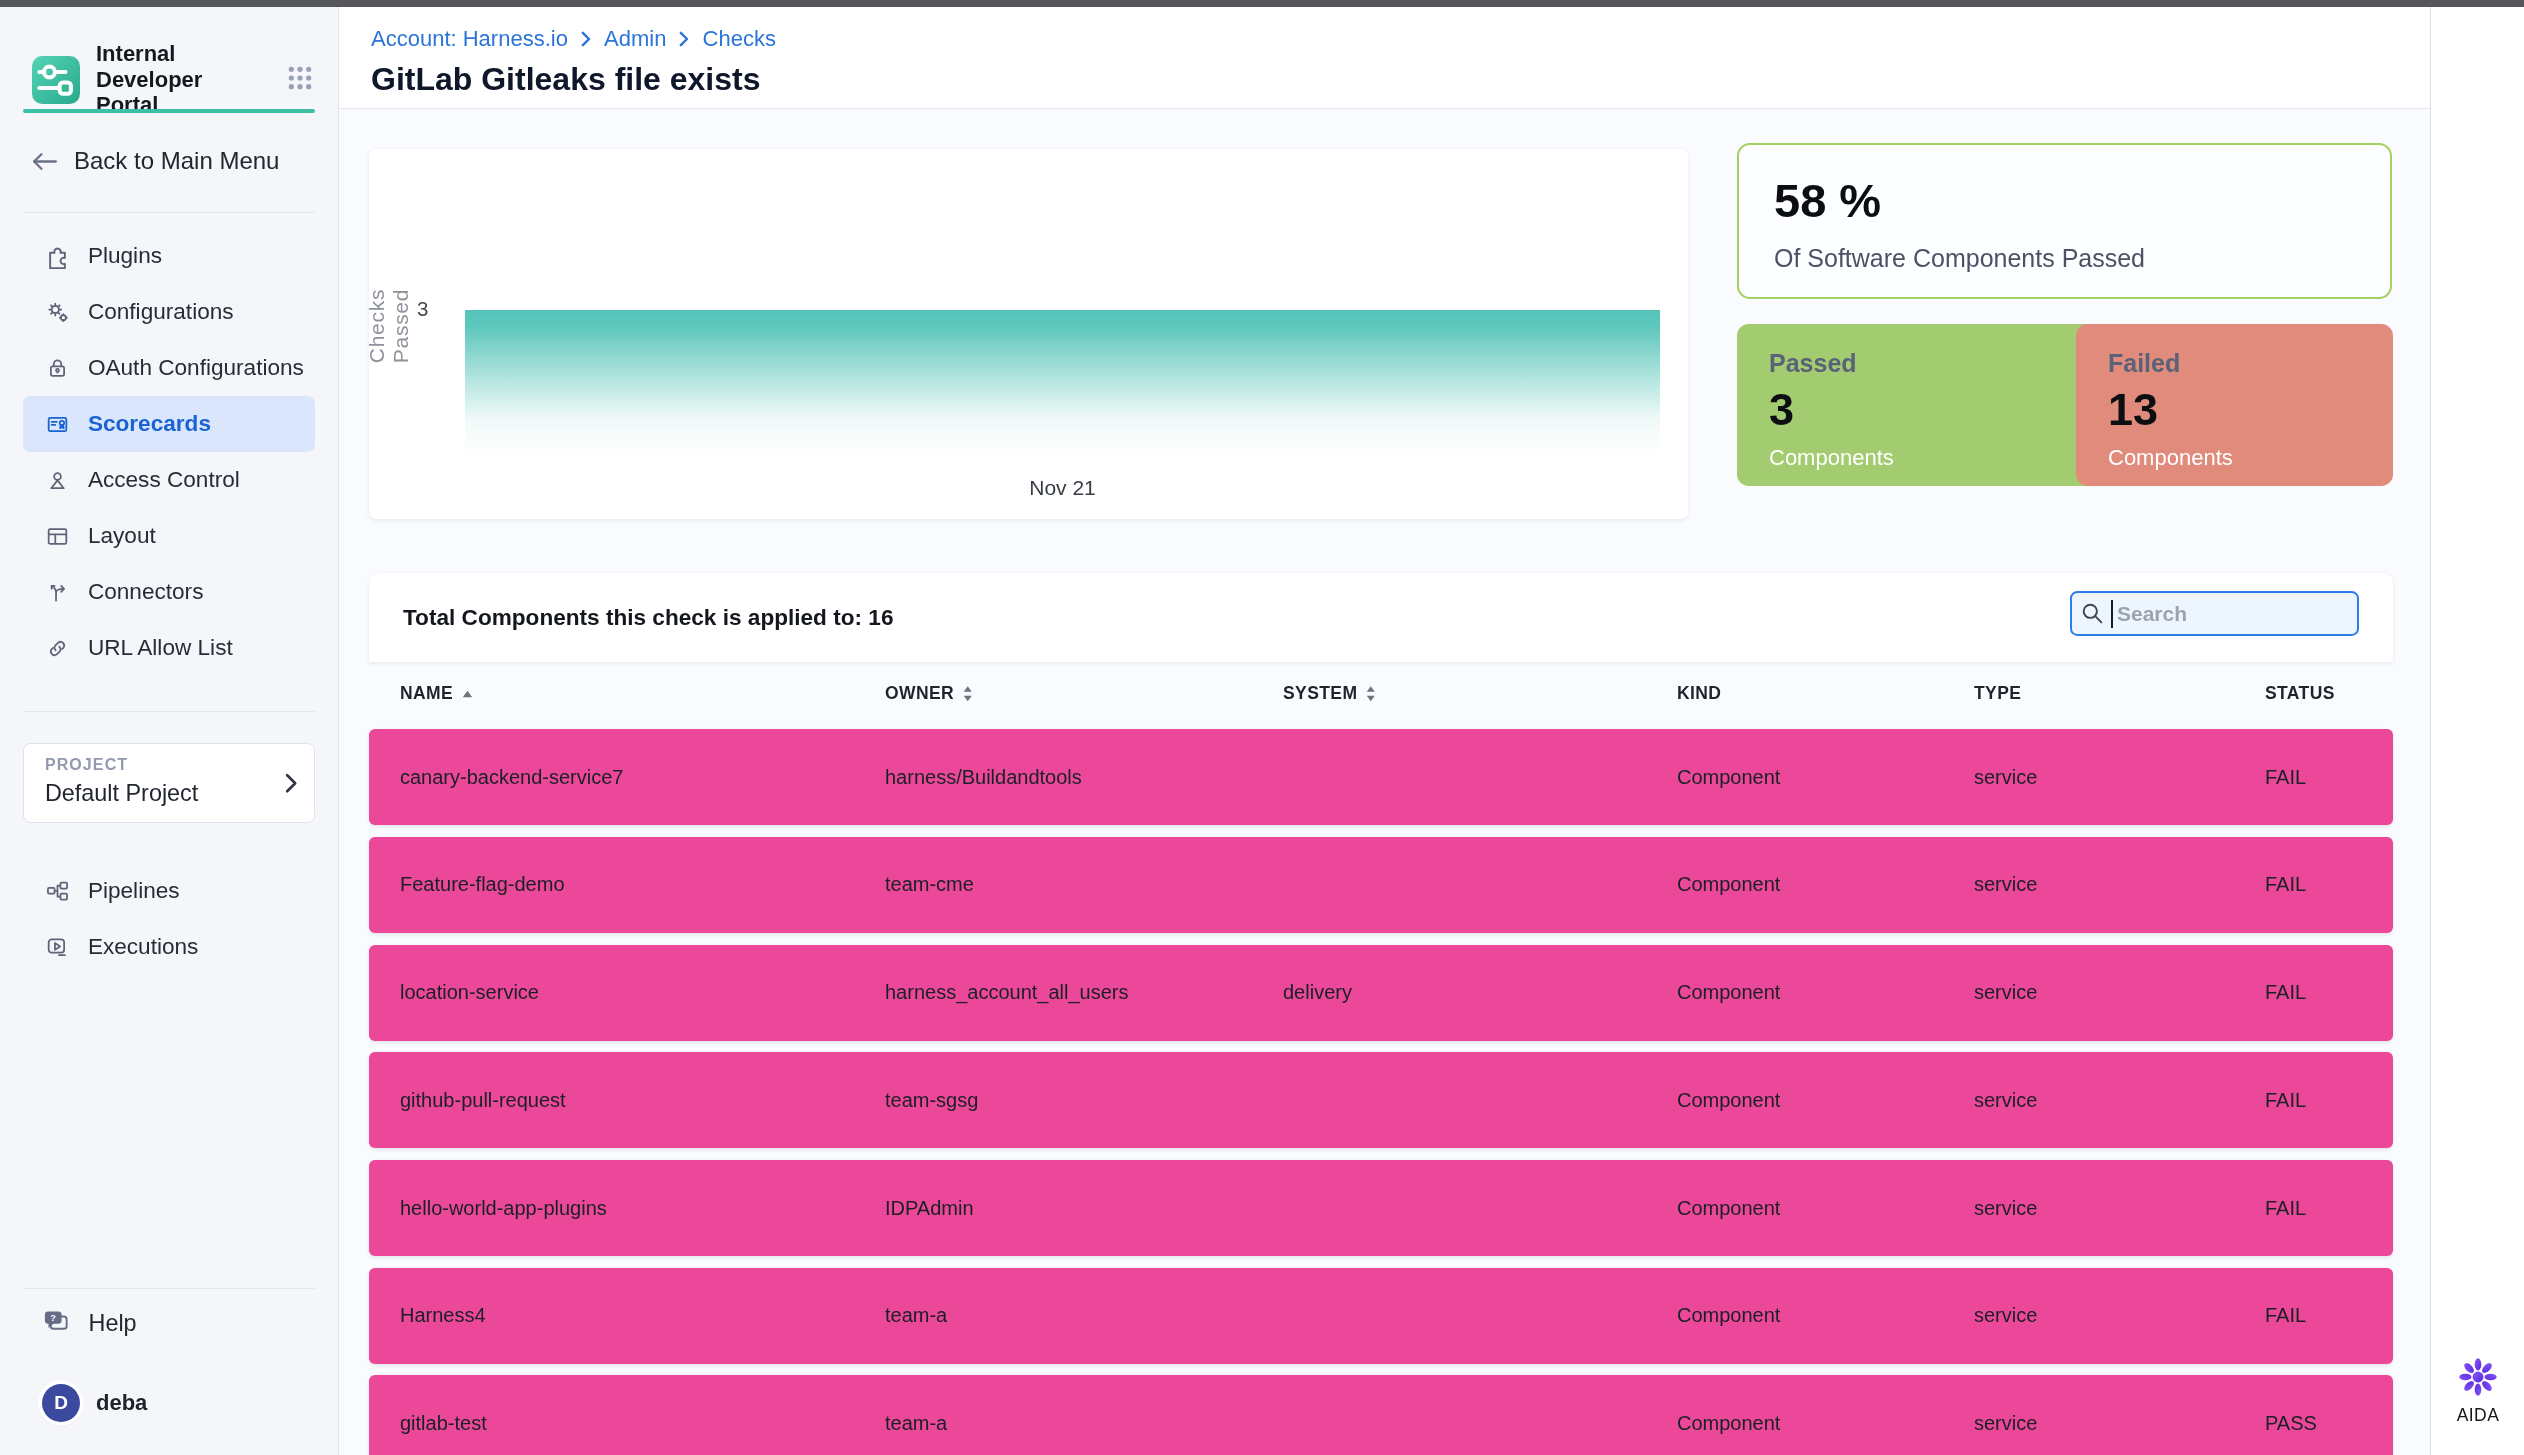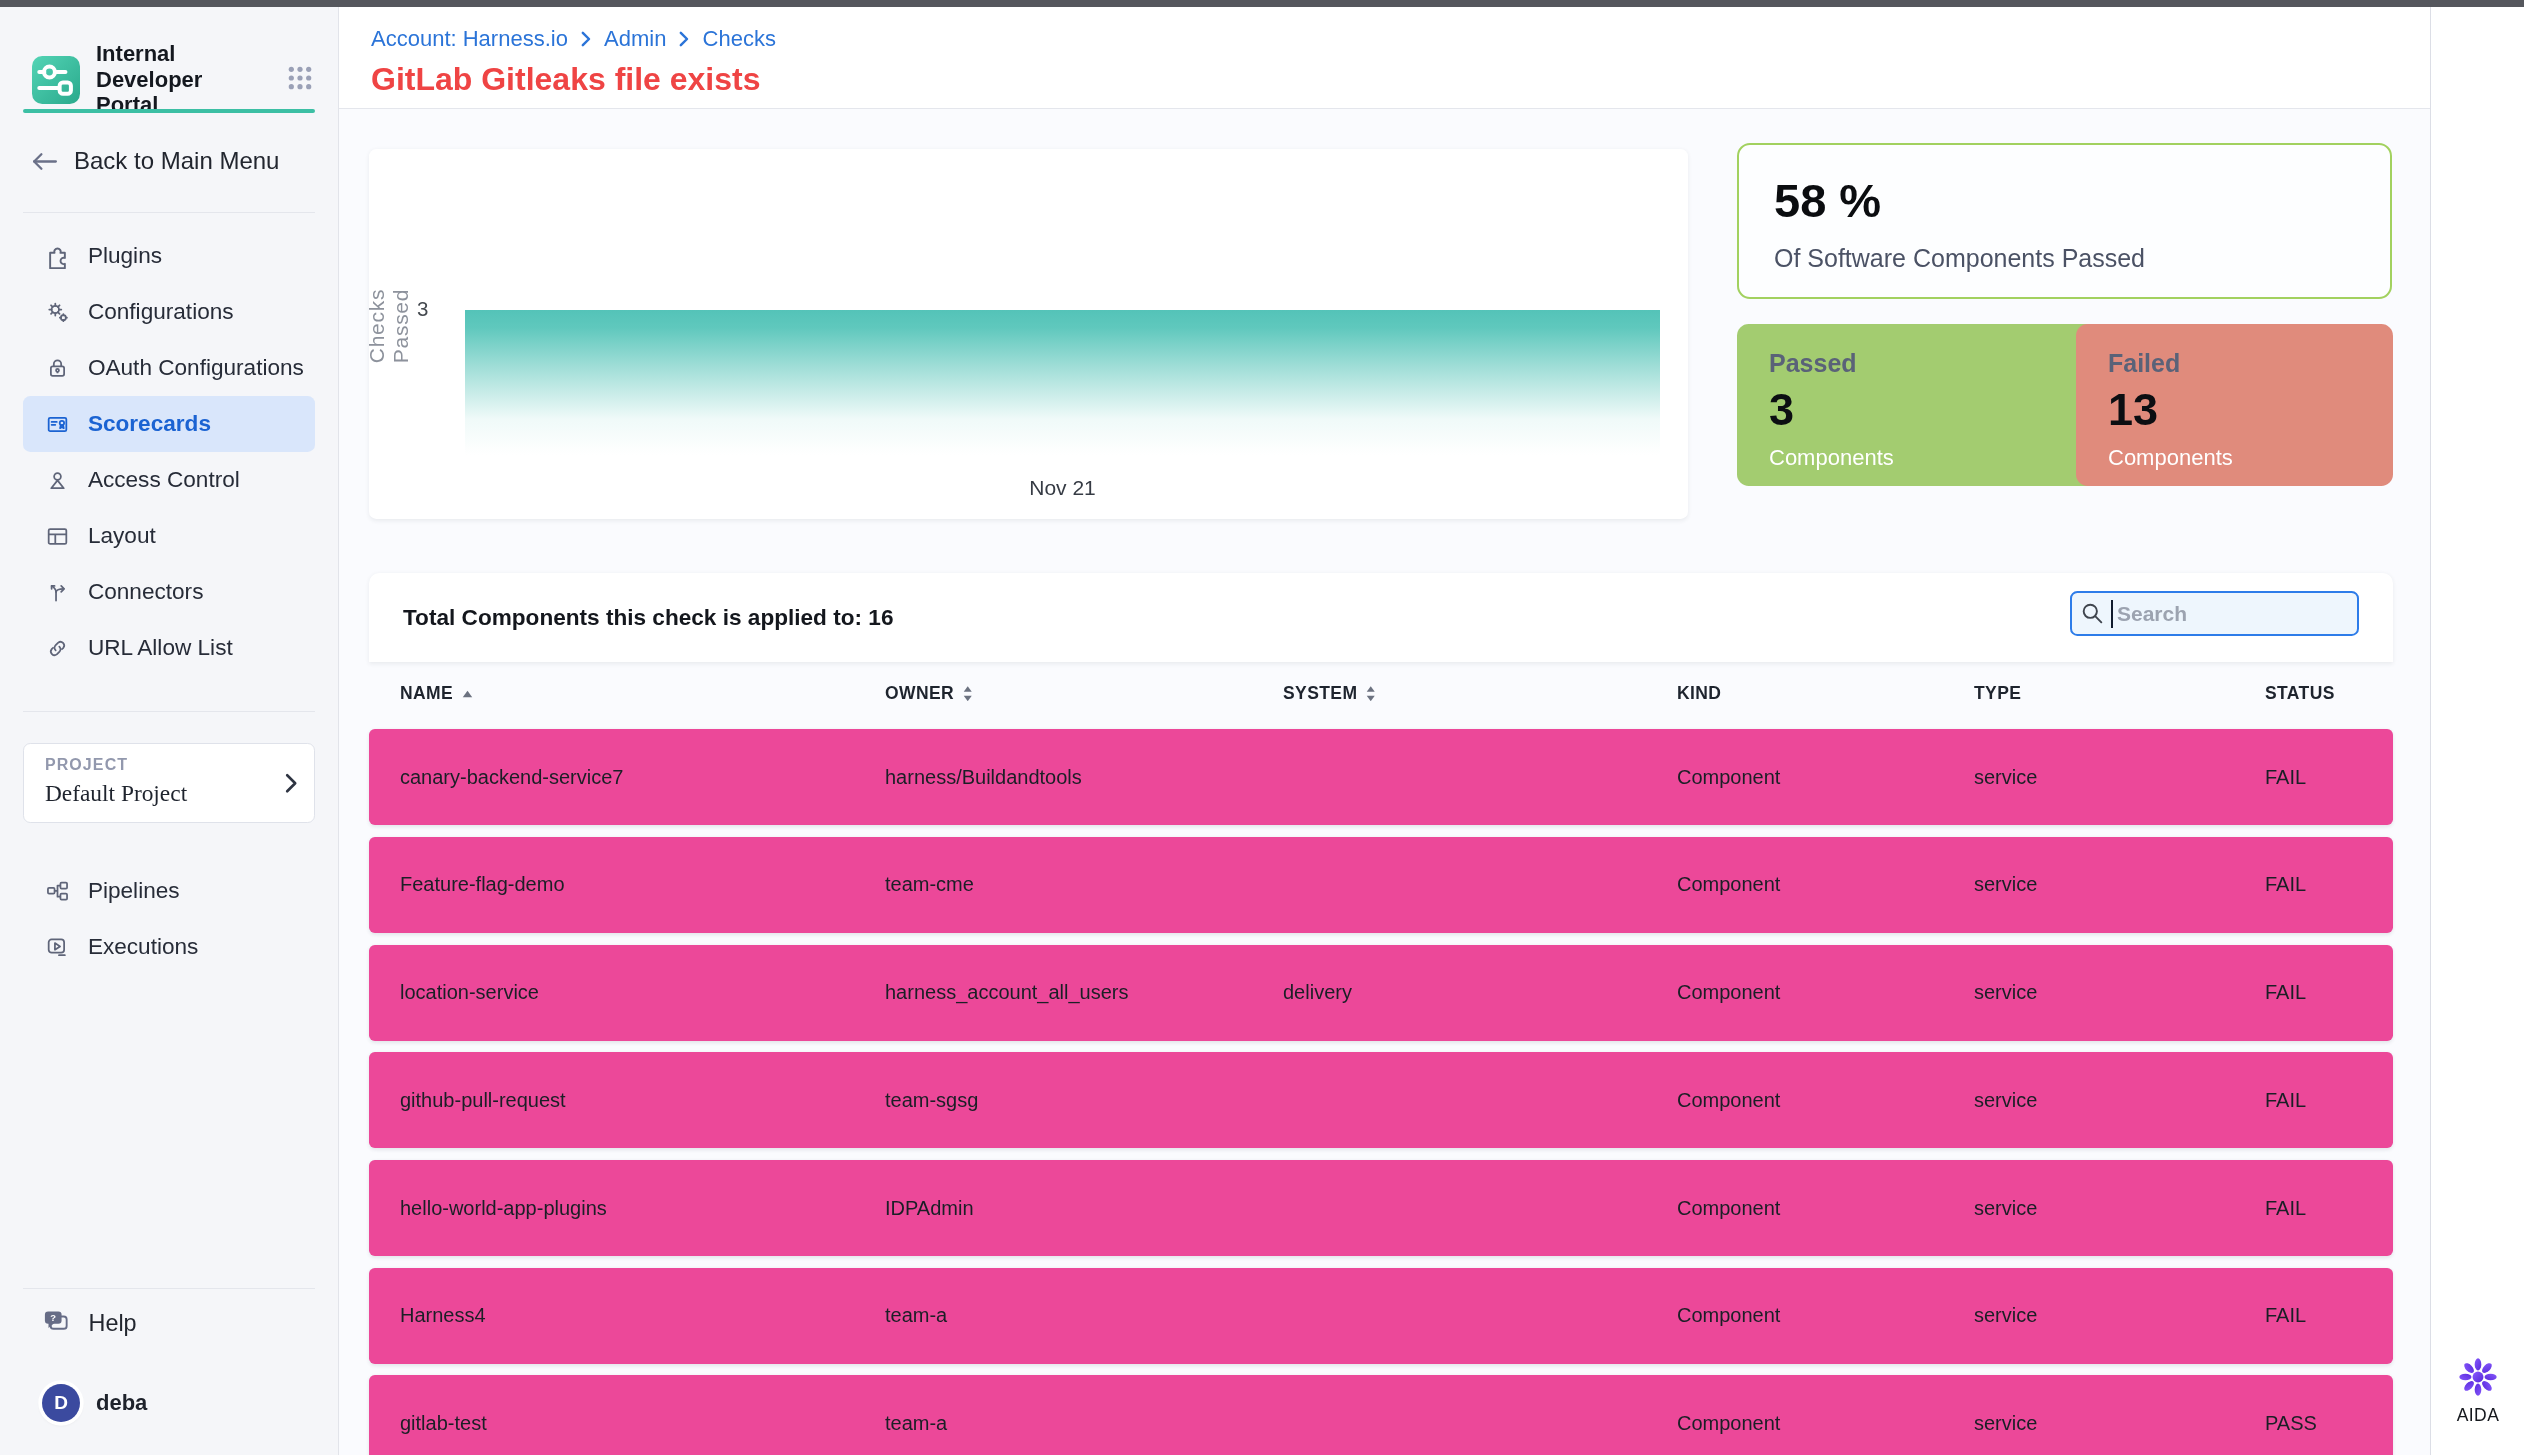--- a/index.html
+++ b/index.html
@@ -26,37 +26,37 @@
   .nav-item { height:56px; margin:0 23.4px; border-radius:7.3px; display:flex; align-items:center;
               padding-left:22px; gap:17.5px; font-size:22.6px; color:#272c38; cursor:pointer; }
   .nav-item .ic { width:25px; height:25px; flex:none; display:flex; }
   .nav-item svg { stroke:#5f6579; }
   .nav-item.active { background:#d9e6fb; color:#1b63d2; font-weight:600; }
   .nav-item.active svg { stroke:#1b63d2; }
 
   .project-card { position:absolute; top:736px; left:23.4px; right:23.4px; height:80px; background:#ffffff;
                   border:1.5px solid #dfe2ea; border-radius:7.3px; padding:11.7px 0 0 20.5px; cursor:pointer; }
   .project-eyebrow { font-size:16px; font-weight:700; letter-spacing:1.1px; color:#9298ad; }
-  .project-name { font-size:23.4px; color:#1f242e; margin-top:5.8px;font-family:Liberation Serif, serif; }
+  .project-name { font-size:23.4px; color:#1f242e; margin-top:5.8px; }
   .project-chevron { position:absolute; right:16px; top:29px; }
 
   .help-row { position:absolute; top:1302px; left:42px; display:flex; align-items:center; gap:17.5px;
               font-size:23.4px; color:#22262f; cursor:pointer; }
   .user-row { position:absolute; top:1377px; left:42px; display:flex; align-items:center; gap:16px; cursor:pointer; }
   .avatar { width:38px; height:38px; border-radius:50%; background:#3b4a9f; color:#fff; font-size:19px; font-weight:700;
             display:flex; align-items:center; justify-content:center; box-shadow:0 0 0 3.7px #ffffff, 0 1.5px 4.4px rgba(0,0,0,.25); }
   .user-name { font-size:22px; font-weight:700; color:#1e222b; }
 
   
   .main { position:relative; flex:1; background:#fafbfe; min-width:0; }
   .main-header { position:absolute; top:0; left:0; right:0; height:102px; background:#ffffff; border-bottom:1.5px solid #e4e6ec; }
   .breadcrumb { position:absolute; top:19px; left:32px; display:flex; align-items:center; gap:13px;
                 font-size:22px; color:#2b74d8; }
   .crumb { cursor:pointer; }
-  .page-title { position:absolute; top:54px; left:32px; font-size:32px; font-weight:700; color:#ef4444; }
+  .page-title { position:absolute; top:54px; left:32px; font-size:32px; font-weight:700; color:#0f172a; }
 
   .scroll { position:absolute; top:104px; left:0; right:0; bottom:0; background:#fafbfe; overflow:hidden; }
   .card { position:absolute; background:#ffffff; border-radius:7.3px; box-shadow:0 1.5px 4.4px rgba(40,50,70,.08); }
 
   
   .chart-card { left:30px; top:38px; width:1319px; height:370px; }
   .chart-ylabel { position:absolute; left:-53px; top:153px; width:146px; text-align:center;
                   transform:rotate(-90deg); font-size:21px; color:#8d929c; letter-spacing:0.7px; }
   .chart-ytick { position:absolute; left:48px; top:148px; font-size:20.5px; color:#44494f; }
   .chart-area { position:absolute; left:96px; top:161px; width:1195px; height:145px;

